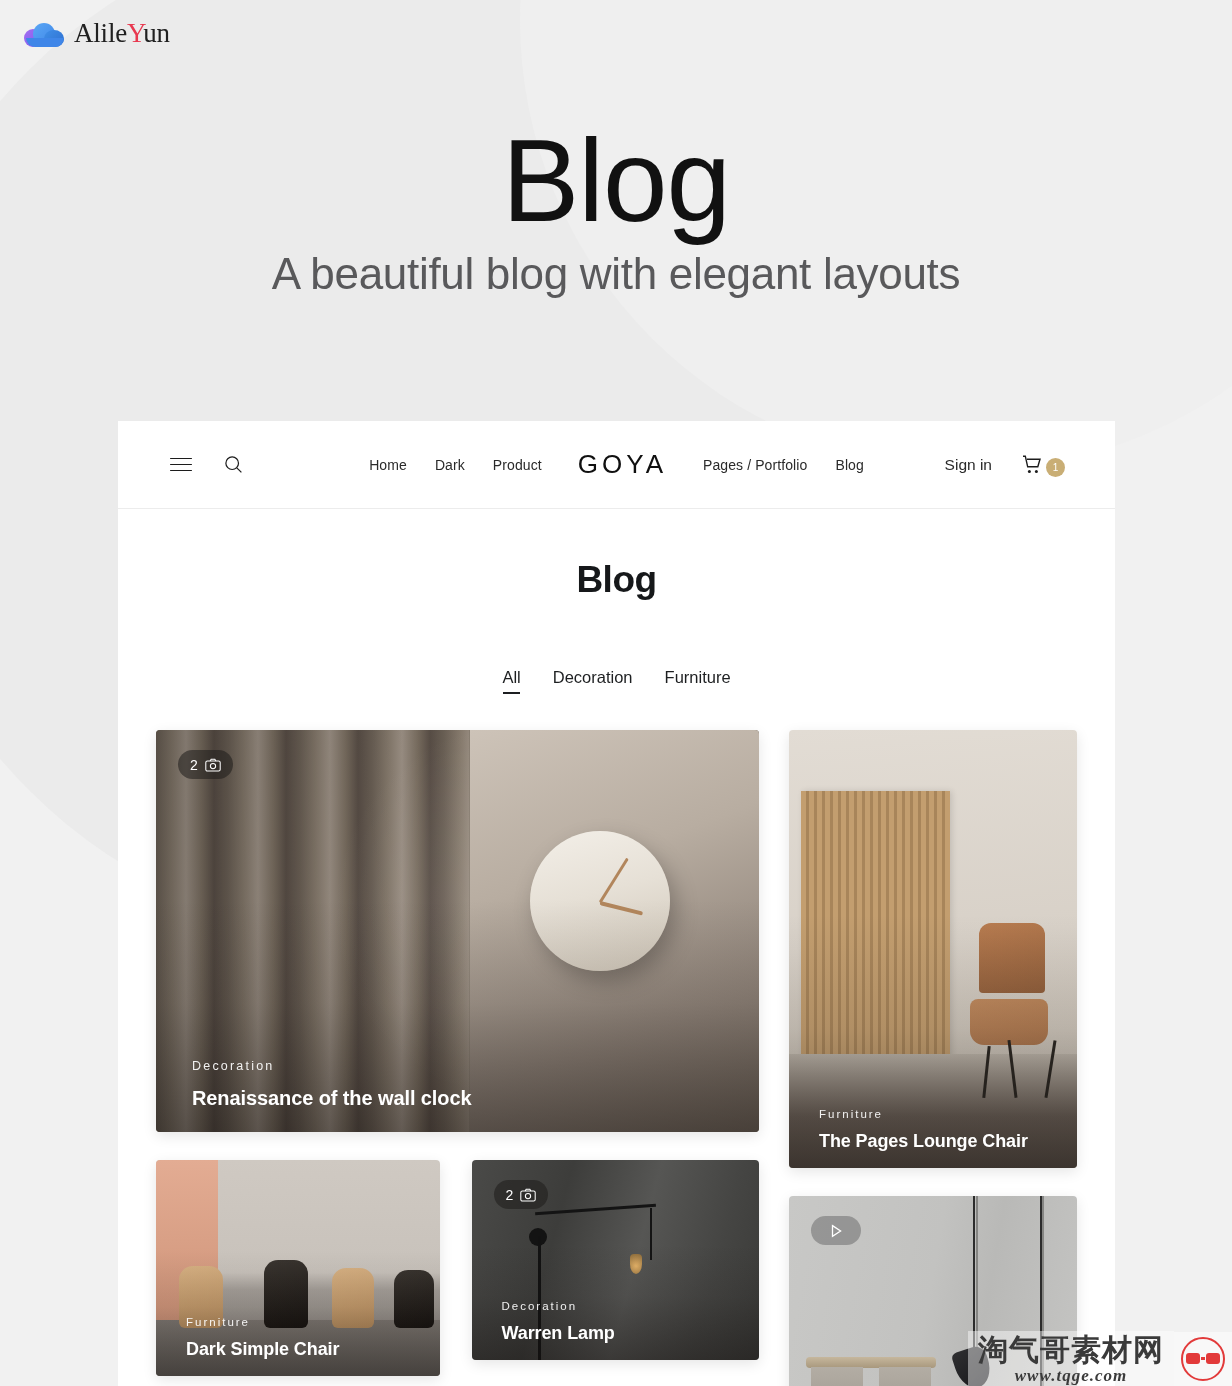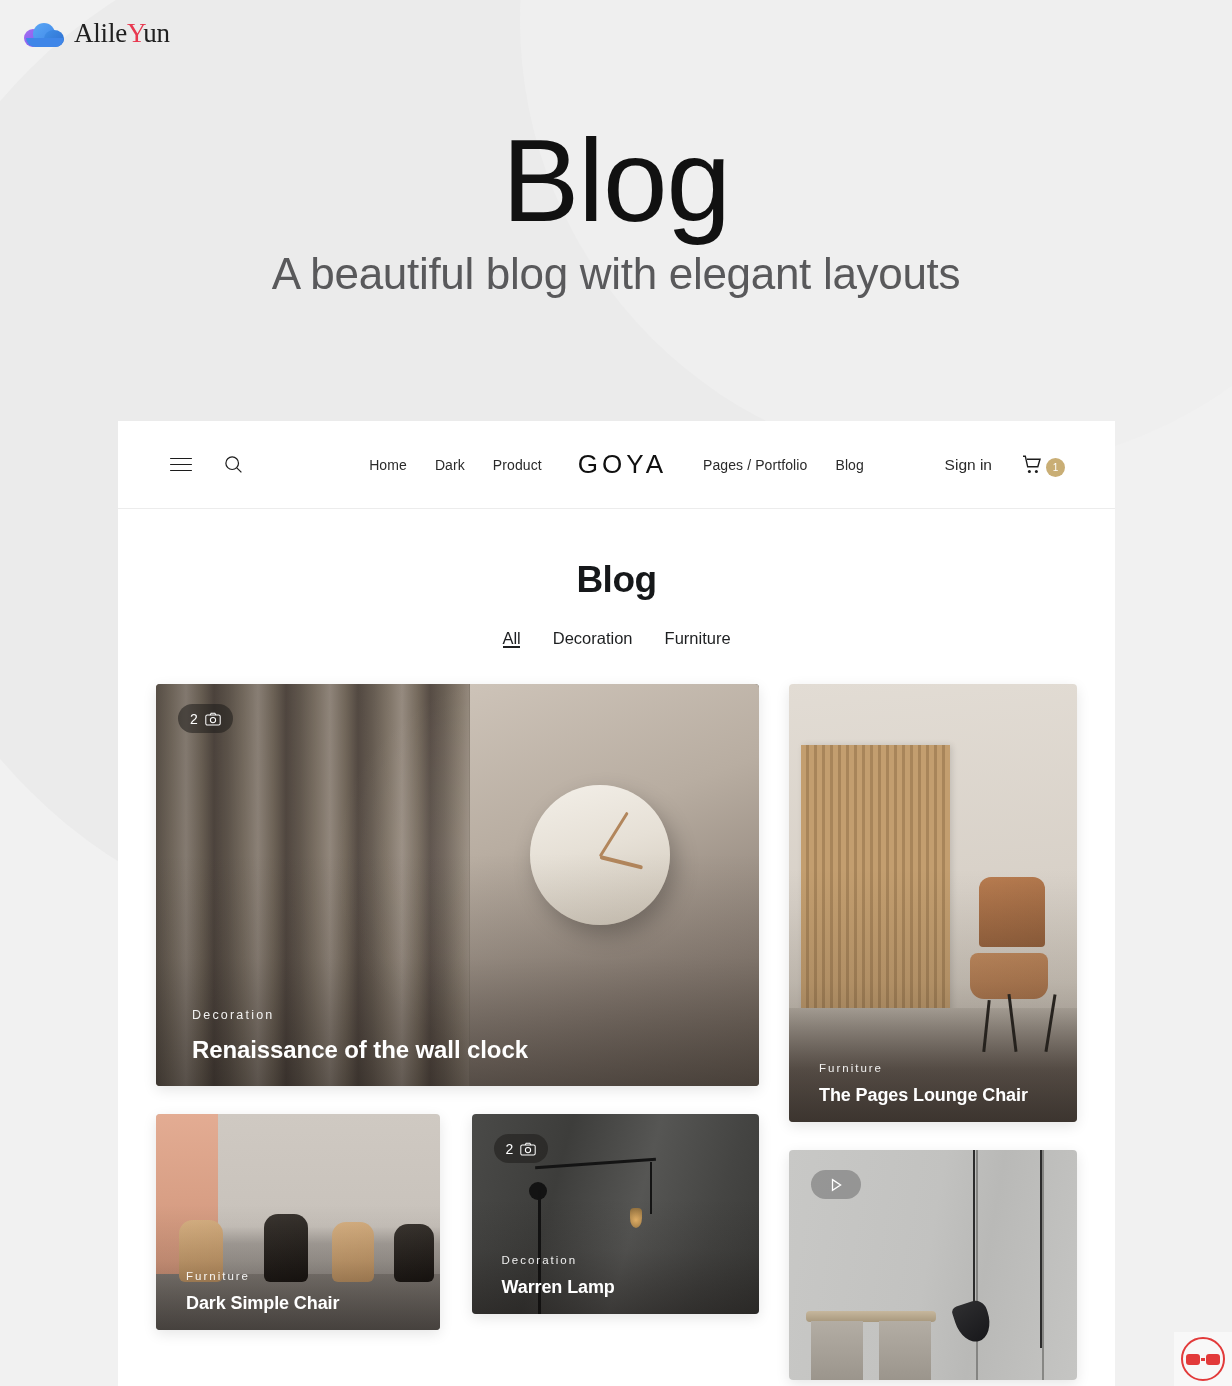--- a/index.html
+++ b/index.html
@@ -192,22 +192,24 @@
   }
   .filters {
     margin-top: 28px;
     display: flex;
     justify-content: center;
     gap: 32px;
   }
   .filter {
     font-size: 16.5px;
     color: #1d1f21;
+    padding-bottom: 7px;
     cursor: pointer;
     position: relative;
+    margin-top: 39px;
   }
   .filter.active::after {
     content: "";
     position: absolute;
     left: 1px; right: 1px; bottom: 0;
     height: 2px;
     background: #1d1f21;
   }
 
   
@@ -244,21 +246,21 @@
     padding: 0 0 22px 36px;
     color: #ffffff;
   }
   .card-cat {
     font-size: 12.5px;
     letter-spacing: 2.2px;
     color: rgba(255,255,255,0.92);
     margin-bottom: 14px;
   }
   .card-title {
-    font-size: 24px;
+    font-size: 20px;
     font-weight: 700;
     color: #ffffff;
     letter-spacing: -0.1px;
   }
   .card-badge {
     position: absolute;
     top: 20px;
     left: 22px;
     height: 29px;
     padding: 0 12px;
@@ -664,20 +666,24 @@
               </svg>
             </div>
           </div>
 
         </div>
       </div>
     </div>
   </div>
 
   <div class="watermark">
+    <div class="wm-text-box">
+      <div class="wm-cn">淘气哥素材网</div>
+      <div class="wm-url">www.tqge.com</div>
+    </div>
     <div class="wm-logo">
       <div class="wm-glasses">
         <div class="lens"></div>
           <div class="bridge"></div>
           <div class="lens"></div>
       </div>
     </div>
   </div>
 
 </div>

